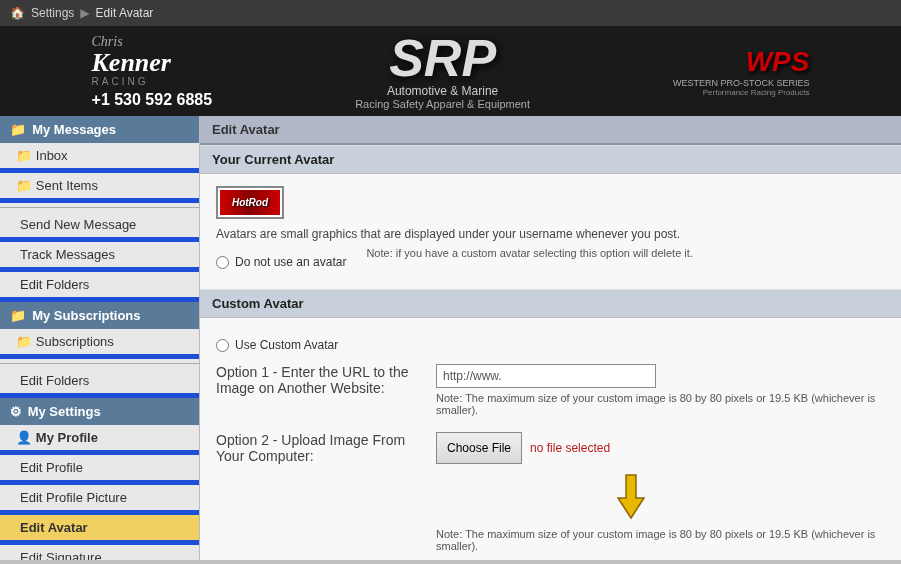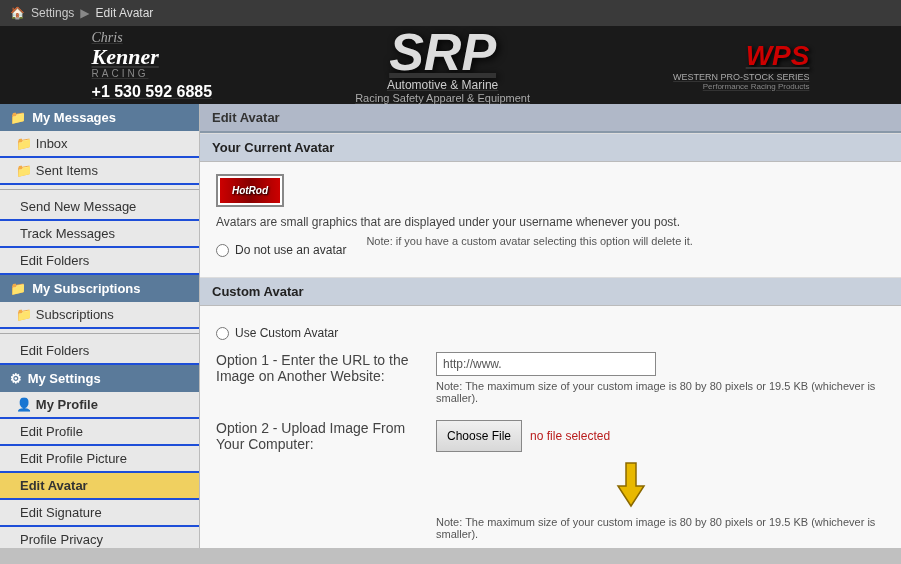--- a/index.html
+++ b/index.html
@@ -2,33 +2,33 @@
 <html><head>
   <meta charset="utf-8">
   <style>
     * { box-sizing: border-box; margin: 0; padding: 0; }
     body { font-family: Arial, sans-serif; font-size: 13px; background: #c0c0c0; color: #333; width: 901px; min-height: 564px; overflow: hidden; }
 
     
     .top-nav { background: #3a3a3a; color: #ccc; padding: 6px 10px; font-size: 12px; display: flex; align-items: center; gap: 6px; }
 
     
-    .banner { width: 100%; height: 78px; background: linear-gradient(135deg, #111 0%, #222 40%, #333 60%, #111 100%); display: flex; align-items: center; justify-content: space-between; overflow: hidden; position: relative; text-decoration: underline; }
+    .banner { width: 100%; height: 90px; background: linear-gradient(135deg, #111 0%, #222 40%, #333 60%, #111 100%); display: flex; align-items: center; justify-content: space-between; overflow: hidden; position: relative; }
     .banner-inner { width: 100%; height: 90px; display: flex; align-items: center; justify-content: space-around; background: #1a1a1a; }
     .banner-logo-left { display: flex; flex-direction: column; align-items: flex-start; padding-left: 20px; }
     .banner-center { display: flex; flex-direction: column; align-items: center; }
     .banner-right { display: flex; flex-direction: column; align-items: flex-end; padding-right: 20px; }
 
     
     .main-layout { display: flex; height: calc(564px - 90px - 30px); }
 
     
     .sidebar { width: 200px; background: #e8e8e8; border-right: 1px solid #bbb; flex-shrink: 0; overflow-y: auto; }
     .sidebar-section-header { background: #5a7a9a; color: #fff; padding: 6px 10px; font-size: 13px; font-weight: bold; display: flex; align-items: center; gap: 6px; }
-    .sidebar-item { padding: 5px 10px 5px 16px; color: #333; cursor: pointer; font-size: 13px; border-bottom: 2px solid #1d4ed8; }
+    .sidebar-item { padding: 5px 10px 5px 16px; color: #333; cursor: pointer; font-size: 13px; border-bottom: 5px solid #1d4ed8; }
     .sidebar-item.active { background: #f0d060; font-weight: bold; }
     .sidebar-item.indent { padding-left: 20px; }
     .sidebar-divider { height: 1px; background: #aaa; margin: 4px 0; }
 
     
     .content { flex: 1; background: #f0f0f0; overflow-y: auto; }
 
     
     .panel-header { background: #b0b8c8; padding: 6px 12px; font-size: 13px; font-weight: bold; color: #333; border-bottom: 2px solid #8898a8; }
     .panel-section-title { background: #c8d0dc; padding: 6px 12px; font-size: 13px; font-weight: bold; color: #222; border-bottom: 1px solid #bbb; border-top: 1px solid #ddd; }
@@ -74,21 +74,21 @@
   <span>🏠</span>
   <span style="cursor:pointer; color:#ccc;">Settings</span>
   <span style="color:#888;">▶</span>
   <span style="color:#ddd;">Edit Avatar</span>
 </div>
 
 <div class="banner">
   <div class="banner-inner">
     <div class="banner-logo-left">
       <div style="font-family:'Times New Roman',serif; font-size:14px; color:#aaa; font-style:italic;">Chris</div>
-      <div style="font-family:'Times New Roman',serif; font-size:22px; color:#fff; font-style:italic; font-weight:bold; line-height:1;">Kenner</div>
+      <div style="font-family:'Times New Roman',serif; font-size:26px; color:#fff; font-style:italic; font-weight:bold; line-height:1;">Kenner</div>
       <div style="font-size:10px; color:#888; letter-spacing:3px;">RACING</div>
       <div style="font-size:16px; color:#fff; font-weight:bold; margin-top:4px;">+1 530 592 6885</div>
     </div>
     <div class="banner-center">
       <div style="font-size:52px; font-weight:900; color:#ddd; font-style:italic; line-height:1; text-shadow: 2px 2px 8px #000;">SRP</div>
       <div style="font-size:12px; color:#ccc; text-align:center;">Automotive &amp; Marine</div>
       <div style="font-size:11px; color:#aaa; text-align:center;">Racing Safety Apparel &amp; Equipment</div>
     </div>
     <div class="banner-right">
       <div style="font-size:28px; font-weight:900; color:#cc0000; font-style:italic; text-shadow:2px 2px 4px #000;">WPS</div>

